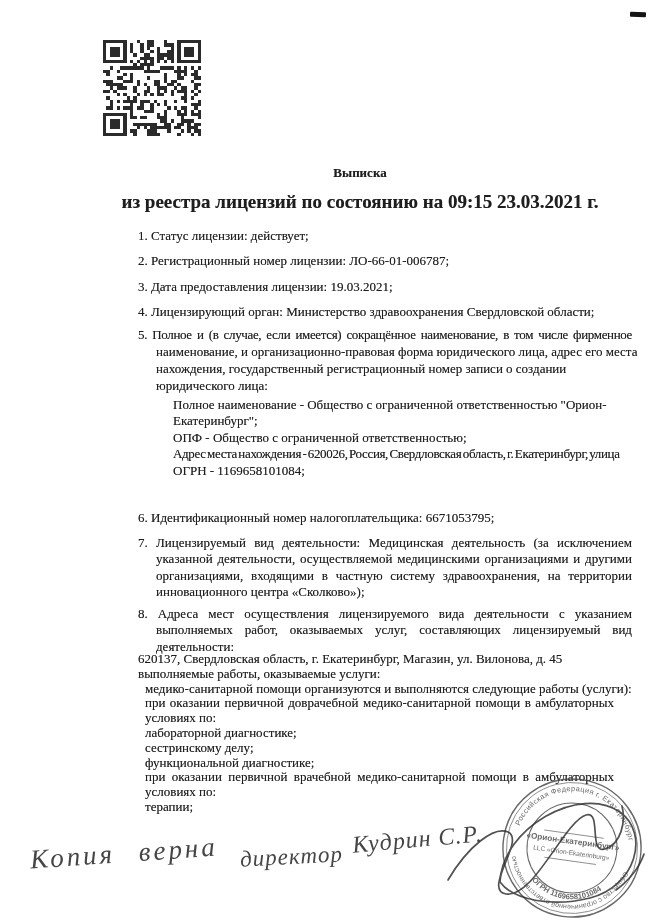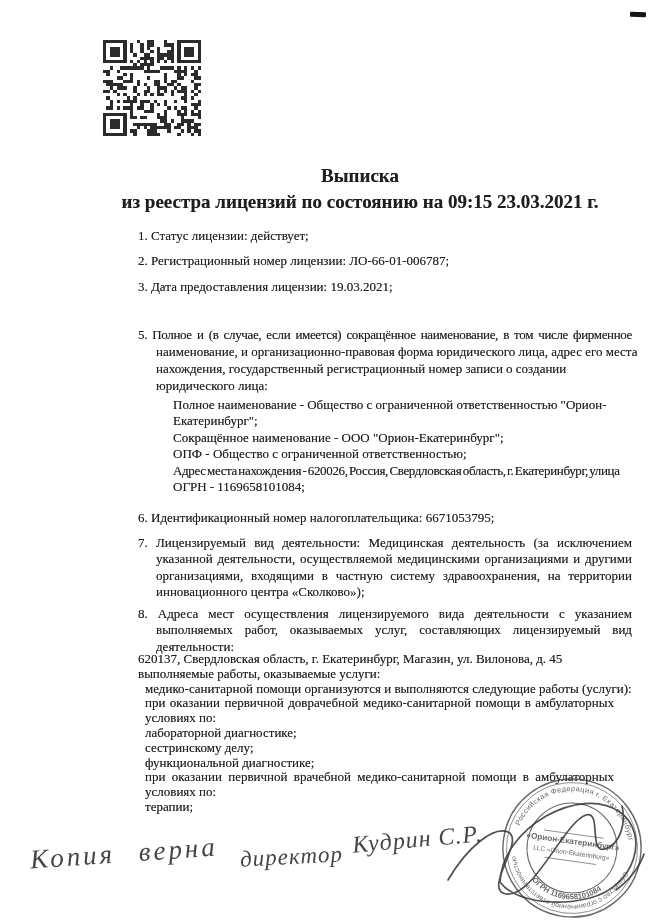--- a/index.html
+++ b/index.html
@@ -423,44 +423,46 @@
           <rect x="13" y="28" width="1" height="1"></rect>
           <rect x="14" y="28" width="1" height="1"></rect>
           <rect x="15" y="28" width="1" height="1"></rect>
           <rect x="16" y="28" width="1" height="1"></rect>
           <rect x="22" y="28" width="1" height="1"></rect>
           <rect x="26" y="28" width="1" height="1"></rect>
           <rect x="28" y="28" width="1" height="1"></rect>
         </g>
       </svg></div>
 
-  <div class="center-block txt" style="top:165px;font-size:19px;">Выписка</div>
+  <div class="center-block txt" style="top:165px;font-size:13px;">Выписка</div>
   <div class="center-block txt" style="top:191px;font-size:19px;">из реестра лицензий по состоянию на 09:15 23.03.2021 г.</div>
 
   <div class="abs txt item single" style="top:228px">
     <div class="ln first"><span>1.</span> <span>Статус лицензии: действует;</span></div>
   </div>
   <div class="abs txt item single" style="top:253px">
     <div class="ln first"><span>2.</span> <span>Регистрационный номер лицензии: ЛО-66-01-006787;</span></div>
   </div>
   <div class="abs txt item single" style="top:279px">
     <div class="ln first"><span>3.</span> <span>Дата предоставления лицензии: 19.03.2021;</span></div>
+  </div>
+  <div class="abs txt item single" style="top:304px">
+    <div class="ln first"><span>4.</span> <span>Лицензирующий орган: Министерство здравоохранения Свердловской области;</span></div>
   </div>
 
   <div class="abs txt item lh17" style="top:326px">
     <div class="ln first j tight2"><span>5.</span> <span>Полное и (в случае, если имеется) сокращённое наименование, в том числе фирменное</span></div>
     <div class="ln j">наименование, и организационно-правовая форма юридического лица, адрес его места</div>
     <div class="ln">нахождения, государственный регистрационный номер записи о создании</div>
     <div class="ln">юридического лица:</div>
   </div>
 
   <div class="abs txt lh164" style="top:397px">
     <div class="ln">Полное наименование - Общество с ограниченной ответственностью "Орион-</div>
     <div class="ln">Екатеринбург";</div>
-    <div class="ln">Сокращённое наименование - ООО "Орион-Екатеринбург";</div>
     <div class="ln">ОПФ - Общество с ограниченной ответственностью;</div>
     <div class="ln j tight2">Адрес места нахождения - 620026, Россия, Свердловская область, г. Екатеринбург, улица</div>
     <div class="ln">ОГРН - 1169658101084;</div>
   </div>
 
   <div class="abs txt item single" style="top:510px">
     <div class="ln first"><span>6.</span> <span>Идентификационный номер налогоплательщика: 6671053795;</span></div>
   </div>
 
   <div class="abs txt item lh163" style="top:535px">

